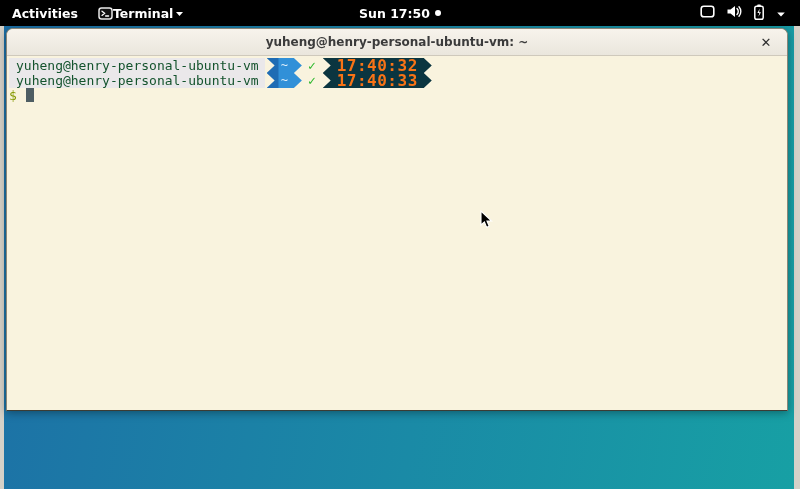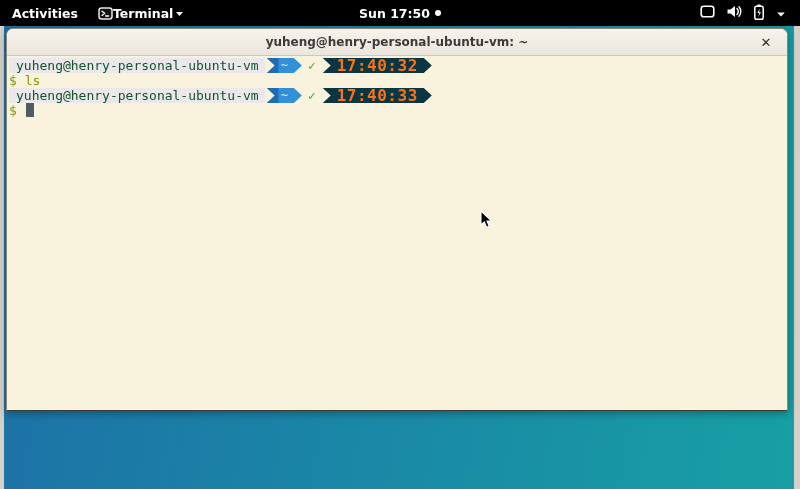--- a/index.html
+++ b/index.html
@@ -166,21 +166,20 @@
 
   <div class="term">
 
     <div class="trow prompt-row">
       <span class="seg-user">yuheng@henry-personal-ubuntu-vm</span>
       <span class="badge badge-blue">~</span>
       <span class="check">✓</span>
       <span class="badge badge-dark">17:40:32</span>
     </div>
 
-    <div class="trow"><span class="dollar">$</span> <span class="cmd">ls</span></div>
 
 
     <div class="trow prompt-row">
       <span class="seg-user">yuheng@henry-personal-ubuntu-vm</span>
       <span class="badge badge-blue">~</span>
       <span class="check">✓</span>
       <span class="badge badge-dark">17:40:33</span>
     </div>
 
     <div class="trow"><span class="dollar">$</span> <span class="cursor-block"></span></div>

